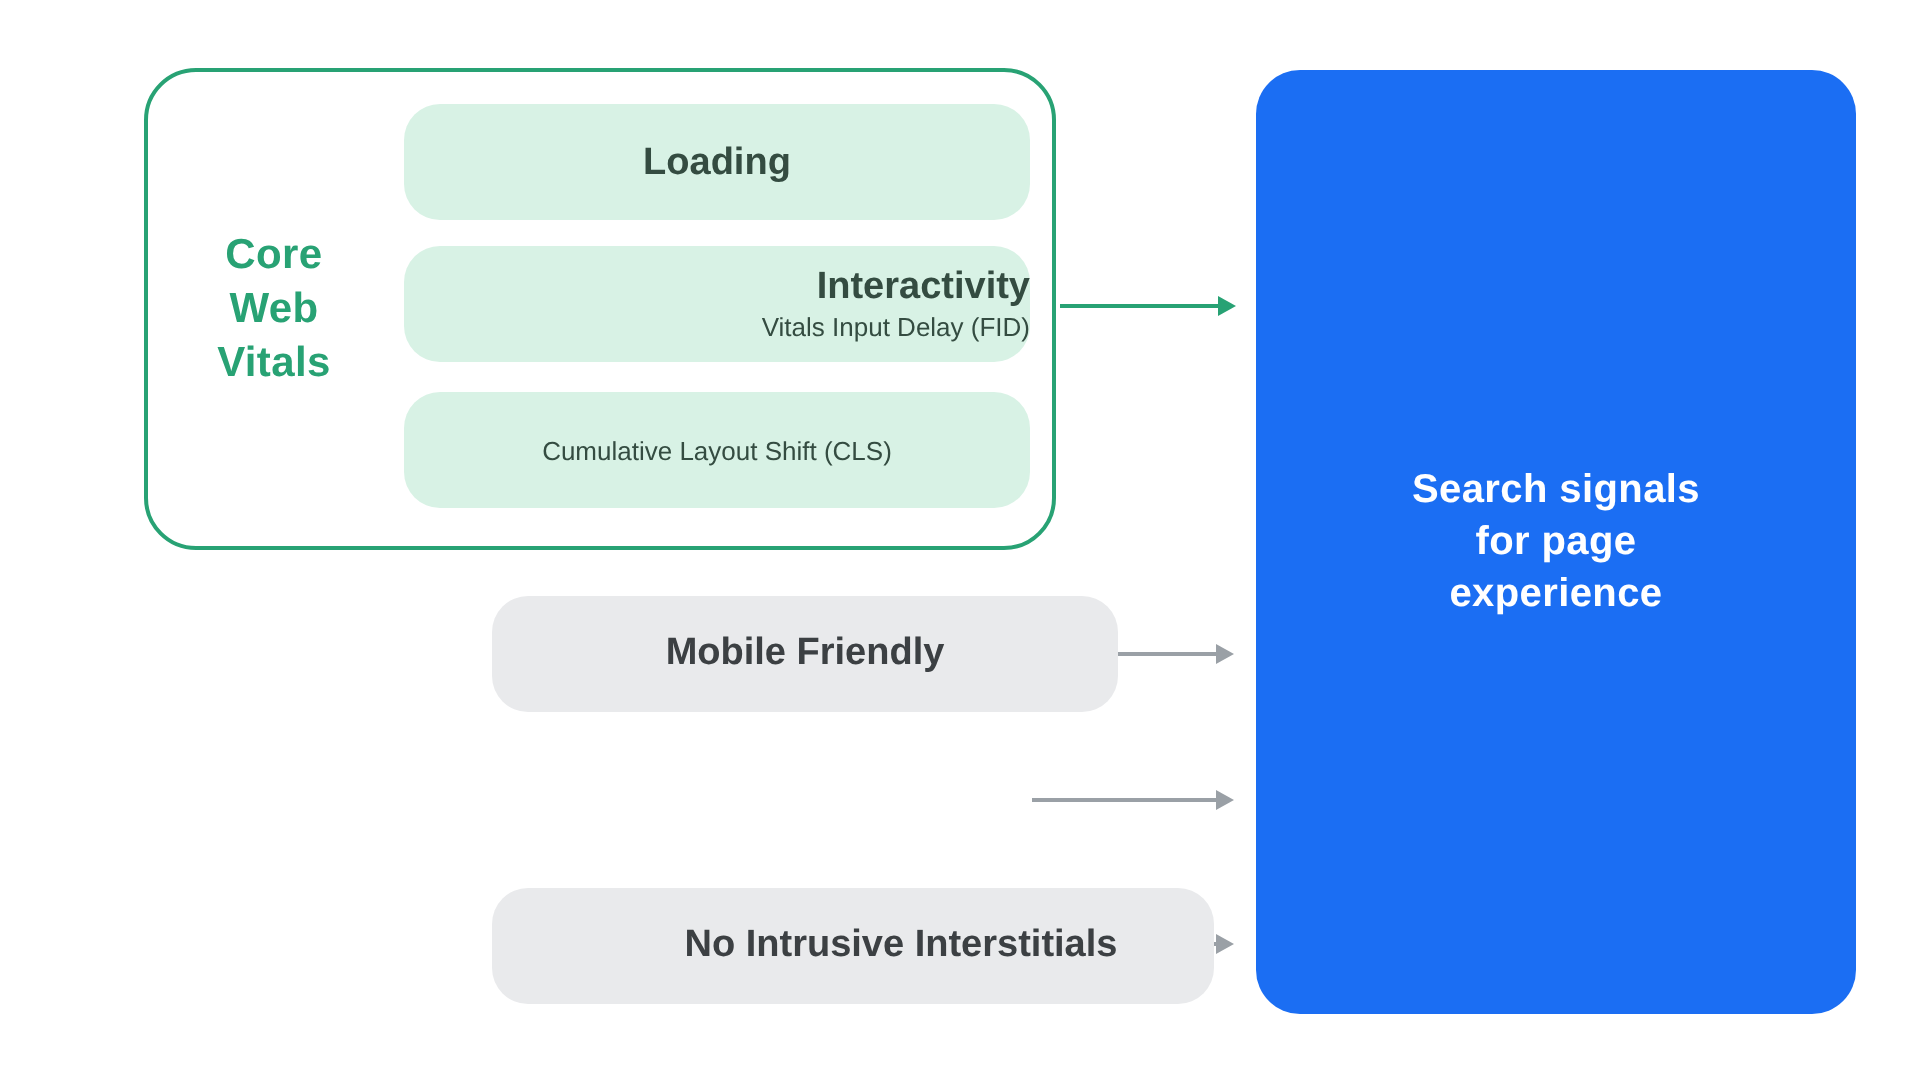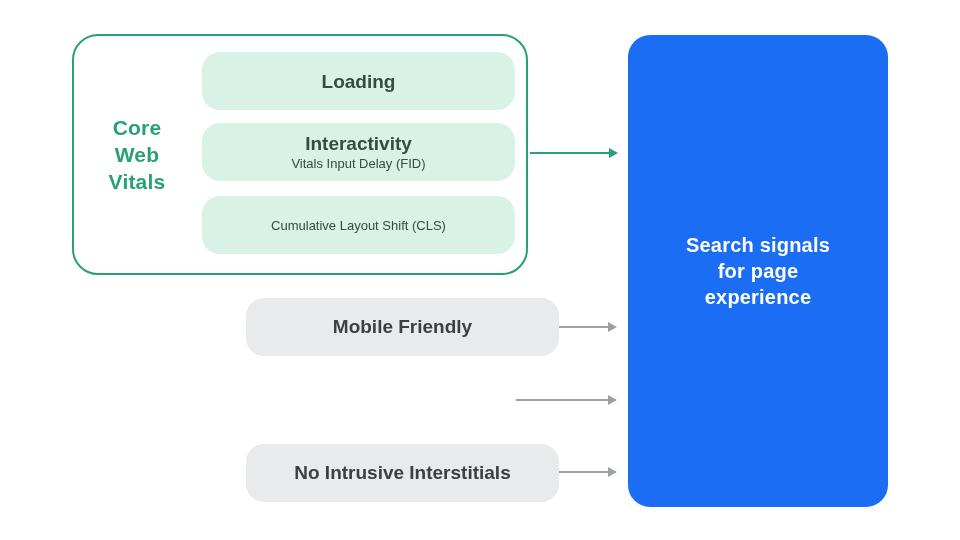--- a/index.html
+++ b/index.html
@@ -54,21 +54,21 @@
     height: 58px;
     background: var(--mint, #d8f2e5);
     border-radius: 18px;
     display: flex;
     flex-direction: column;
     align-items: center;
     justify-content: center;
     text-align: center;
   }
   .metric-card.m0 { top: 52px; }
-  .metric-card.m1 { top: 123px; }
+  .metric-card.m1 { top: 123px; align-items: flex-end; }
   .metric-card.m2 { top: 196px; }
   .metric-title {
     font-size: 19px;
     font-weight: 600;
     color: var(--dark_green_text, #344c41);
     line-height: 23px;
   }
   .metric-subtitle {
     font-size: 13px;
     font-weight: 400;
@@ -89,21 +89,21 @@
     align-items: center;
     justify-content: center;
     text-align: center;
     font-size: 19px;
     font-weight: 600;
     color: var(--gray_text, #3c4043);
     margin-left: 44px;
   }
   .signal-card.s0 { top: 298px; }
   .signal-card.s1 { top: 371px; }
-  .signal-card.s2 { top: 444px; }
+  .signal-card.s2 { top: 444px; padding-left: 48px; }
 
   
   .arrow {
     position: absolute;
     height: 2px;
     background: currentColor;
   }
   .arrow::after {
     content: "";
     position: absolute;
@@ -124,21 +124,21 @@
   .arrow-gray { color: var(--arrow_gray, #9aa0a6); left: 516px; width: 92px; }
   .arrow-gray.a0 { top: 326px; }
   .arrow-gray.a1 { top: 399px; }
   .arrow-gray.a2 { top: 471px; }
 
   
   .result-box {
     position: absolute;
     left: 628px;
     top: 35px;
-    width: 260px;
+    width: 300px;
     height: 472px;
     background: var(--blue, #1b6ef3);
     border-radius: 22px;
     display: flex;
     align-items: center;
     justify-content: center;
     text-align: center;
   }
   .result-label {
     font-size: 20px;

